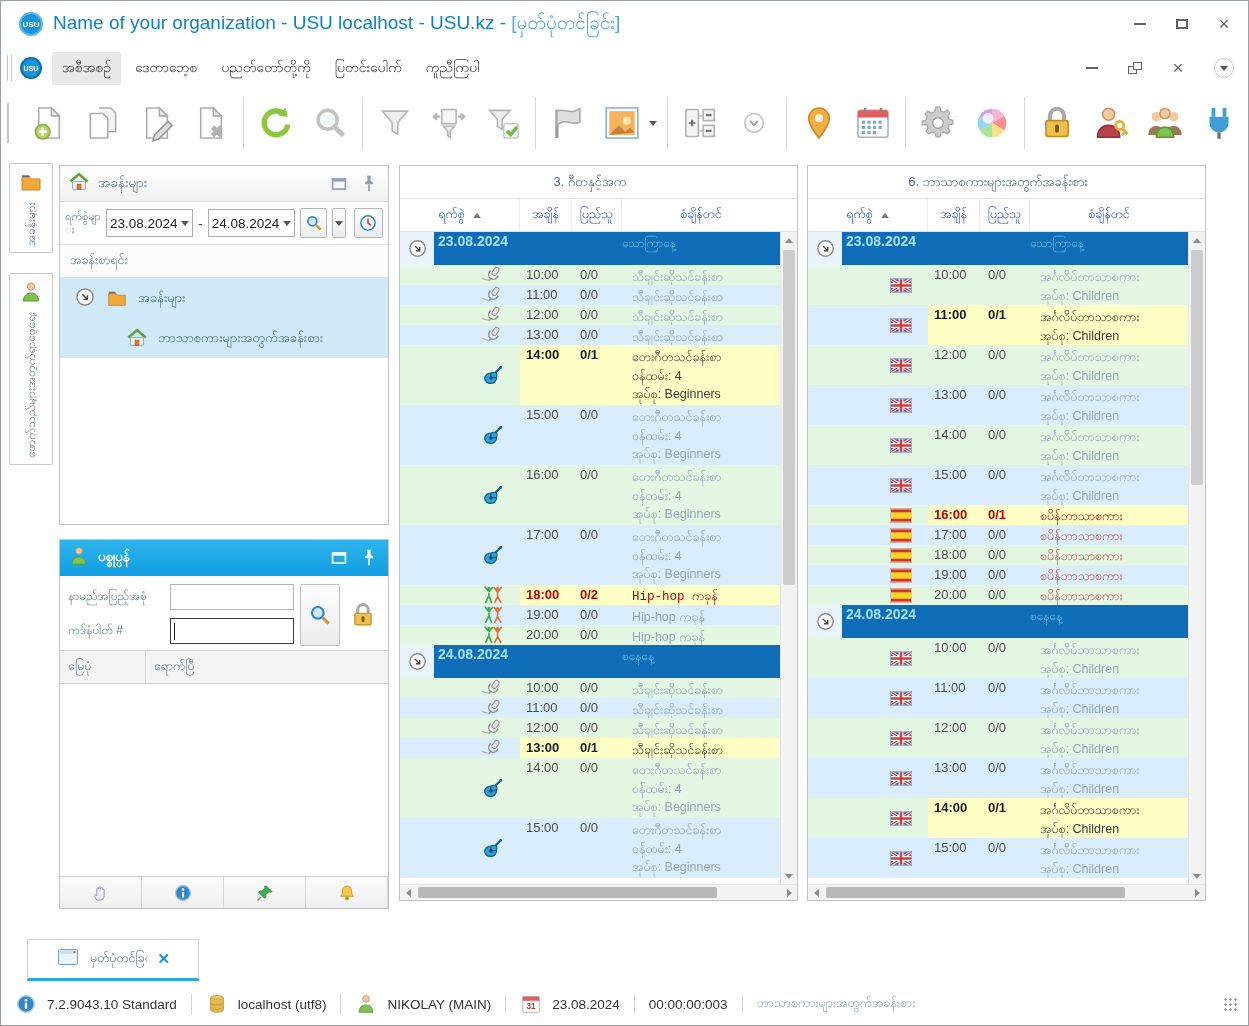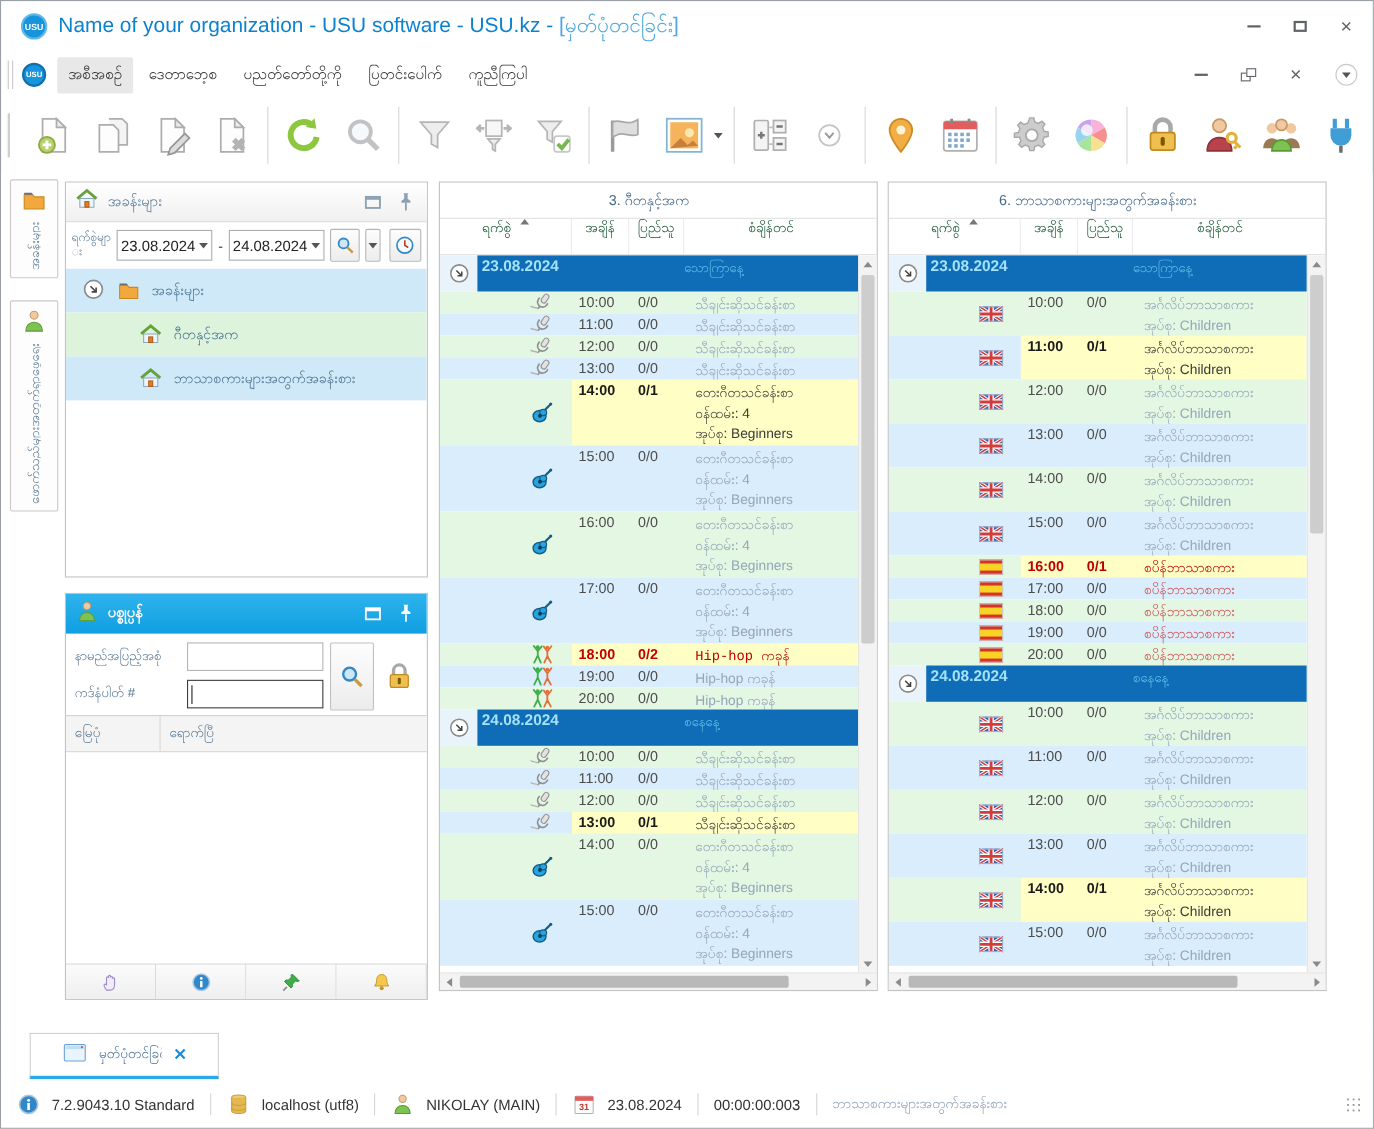--- a/index.html
+++ b/index.html
@@ -98,21 +98,21 @@
   .cb-btn{width:83px;border-right:1px solid #d5d5d5;background:linear-gradient(#fbfbfb,#efefef);display:flex;align-items:center;justify-content:center;}
   .cb-btn svg{width:20px;height:20px;}
   .cb-blank{flex:1;background:#fff;}
 
   
   .sched{position:absolute;top:8px;width:399px;height:736px;border:1px solid #c3c3c3;background:#fff;display:flex;flex-direction:column;}
   .sched-0{left:398px;} .sched-1{left:806px;}
   .sched-title{height:33px;border-bottom:1px solid #e2e2e2;display:flex;align-items:center;justify-content:center;
     font-size:13px;color:#44688a;flex:0 0 auto;padding-right:17px;}
   .sched-cols{height:33px;display:flex;border-bottom:1px solid #e2e2e2;flex:0 0 auto;padding-right:17px;}
-  .sc{display:flex;justify-content:center;font-size:12.5px;color:#14532d;border-right:1px solid #ebebeb;gap:8px;}
+  .sc{display:flex;align-items:center;justify-content:center;font-size:12.5px;color:#1d4ed8;border-right:1px solid #ebebeb;gap:8px;}
   .sc:last-child{border-right:none;}
   .c-date{width:120px;} .c-time{width:52px;} .c-count{width:50px;} .c-desc{flex:1;}
   .sched-mid{flex:1;display:flex;overflow:hidden;}
   .sched-rows{flex:1;overflow:hidden;position:relative;}
   .grp-row{height:33px;display:flex;}
   .grp-gutter{width:34px;background:#e9f3fb;display:flex;align-items:center;justify-content:center;}
   .grp-gutter svg{width:21px;height:21px;}
   .grp-bar{flex:1;background:#0f6db8;display:flex;align-items:flex-start;padding-top:1px;}
   .grp-date{width:86px;padding-left:4px;color:#a5e2f8;font-size:14px;font-weight:bold;}
   .grp-sp{width:102px;}
@@ -164,21 +164,21 @@
   .grip{margin-left:auto;width:16px;height:16px;background-image:radial-gradient(#9a9a9a 1.1px,transparent 1.3px);
     background-size:5px 5px;background-position:right bottom;}
 </style>
 </head>
 <body>
 
 <div class="window">
 
   <div class="titlebar">
     <div class="usu-logo">USU</div>
-    <div class="title-text"><span>Name of your organization - USU software - USU.kz - </span><span class="suffix">[မှတ်ပုံတင်ခြင်း]</span></div>
+    <div class="title-text"><span>Name of your organization - USU localhost - USU.kz - </span><span class="suffix">[မှတ်ပုံတင်ခြင်း]</span></div>
     <div class="win-controls">
       <span class="wc wc-min">
           <i></i>
         </span>
       <span class="wc wc-max">
           <i></i>
         </span>
       <span class="wc wc-close">×</span>
     </div>
   </div>
@@ -521,45 +521,36 @@
           </div>
         <div class="sq-btn btn-clock" id="rooms-clock-btn">
             <span style="display: inline-flex; align-items: center; justify-content: center;">
               <svg viewBox="0 0 24 24" xmlns="http://www.w3.org/2000/svg">
                 <circle cx="12" cy="12" r="8.6" fill="#f4fafd" stroke="#3187c8" stroke-width="1.8"></circle>
                 <path d="M12 6.5V12l3.8 2.6" fill="none" stroke="#c0392b" stroke-width="1.8"></path>
               </svg>
             </span>
           </div>
       </div>
+      <div class="list-caption">အခန်းစာရင်း</div>
       <div class="tree" id="rooms-tree">
           <div class="tree-row bg-blue" style="padding-left: 14px;">
             <span class="exp"><span style="display: inline-flex; align-items: center; justify-content: center;">
                 <svg viewBox="0 0 24 24" xmlns="http://www.w3.org/2000/svg">
                   <circle cx="12" cy="12" r="8.8" fill="#fff" stroke="#8a8a8a" stroke-width="1.6"></circle>
                   <path d="M9 9l5.2 5.2M14.6 10.2v4.4h-4.4" fill="none" stroke="#444" stroke-width="1.6"></path>
                 </svg>
               </span></span>
             <span style="display: inline-flex; align-items: center; justify-content: center;">
               <svg viewBox="0 0 24 24" xmlns="http://www.w3.org/2000/svg">
                 <path d="M3 7h7.5l2 2H21v11H3z" fill="#f2a83c" stroke="#c9871f"></path>
                 <path d="M3 7V5.2h6.8l1.6 1.8z" fill="#6e6e6e"></path>
               </svg>
             </span>
             <span>အခန်းများ</span>
-          </div>
-          <div class="tree-row bg-green" style="padding-left: 66px;">
-            <span style="display: inline-flex; align-items: center; justify-content: center;">
-              <svg viewBox="0 0 24 24" xmlns="http://www.w3.org/2000/svg">
-                <path d="M5 11.5h14V20H5z" fill="#eef4fb" stroke="#8aa6c0"></path>
-                <path d="M2.5 11.5L12 3.5l9.5 8" fill="none" stroke="#66a23c" stroke-width="2.8"></path>
-                <rect x="10" y="14.5" width="4" height="5.5" fill="#e07b2a" stroke="#b05a10"></rect>
-              </svg>
-            </span>
-            <span>ဂီတနှင့်အက</span>
           </div>
           <div class="tree-row bg-blue" style="padding-left: 66px;">
             <span style="display: inline-flex; align-items: center; justify-content: center;">
               <svg viewBox="0 0 24 24" xmlns="http://www.w3.org/2000/svg">
                 <path d="M5 11.5h14V20H5z" fill="#eef4fb" stroke="#8aa6c0"></path>
                 <path d="M2.5 11.5L12 3.5l9.5 8" fill="none" stroke="#66a23c" stroke-width="2.8"></path>
                 <rect x="10" y="14.5" width="4" height="5.5" fill="#e07b2a" stroke="#b05a10"></rect>
               </svg>
             </span>
             <span>ဘာသာစကားများအတွက်အခန်းစား</span>

